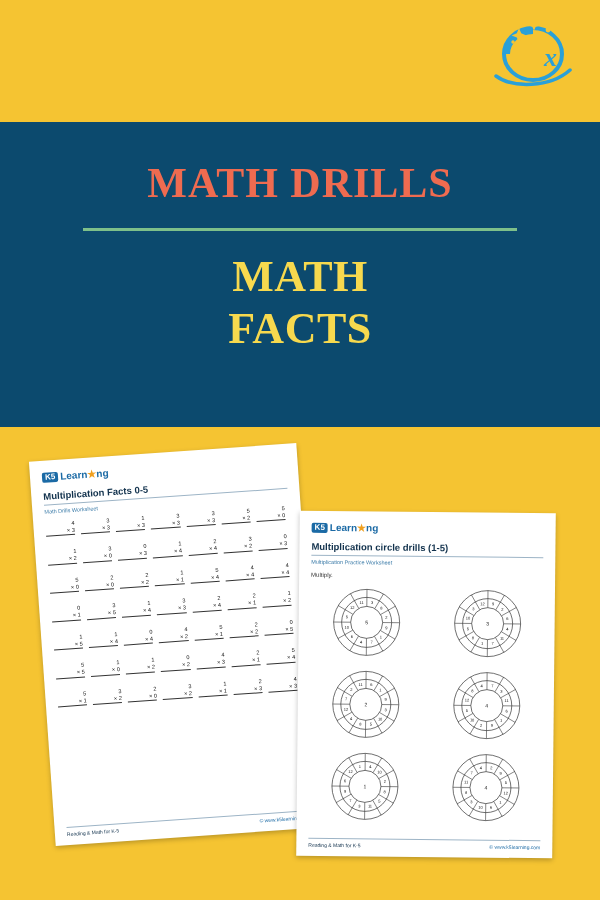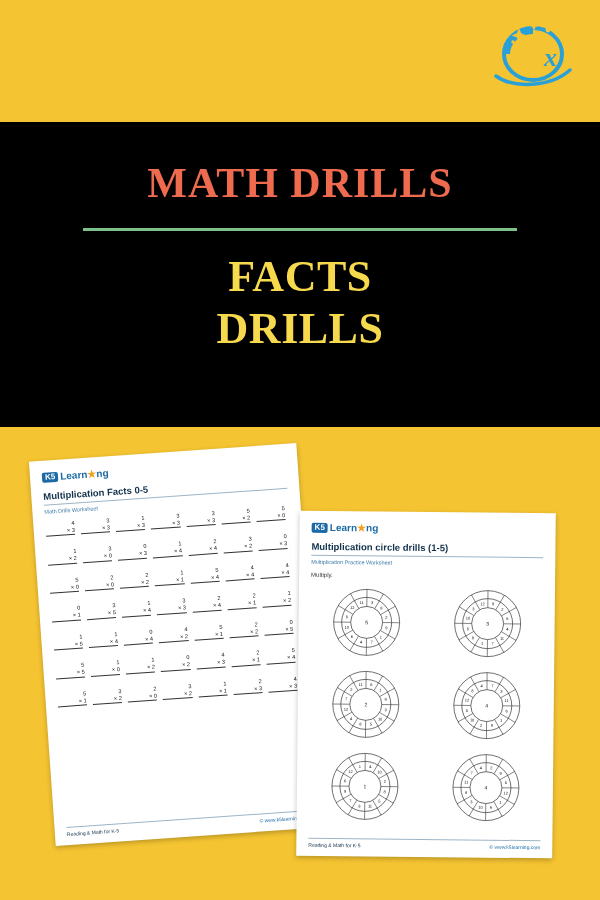--- a/index.html
+++ b/index.html
@@ -24,21 +24,21 @@
     height: 76px;
   }
 
   
   .banner {
     position: absolute;
     left: 0;
     top: 122px;
     width: 600px;
     height: 305px;
-    background: #000000;
+    background: #0c4a6e;
     box-sizing: border-box;
     padding: 22px 30px 0 30px;
     text-align: center;
   }
   .banner-title {
     font-family: "Liberation Serif", serif;
     font-weight: bold;
     color: #ef6b50;
     font-size: 42px;
     letter-spacing: 1px;
@@ -189,22 +189,22 @@
       <circle cx="27" cy="28" r="1.7"></circle>
     </g>
     <text x="58" y="52" font-family="Liberation Serif, serif" font-size="26" font-style="italic" font-weight="bold" fill="#2aa0d8">x</text>
   </svg>
 </div>
 
 <div class="banner">
   <div class="banner-title">MATH DRILLS</div>
   <div class="banner-rule"></div>
   <div class="banner-sub">
+    <div>MATH</div>
     <div>FACTS</div>
-    <div>DRILLS</div>
   </div>
 </div>
 
 <div class="sheet sheet-a">
   <div class="k5-logo">
     <span class="k5-box">K5</span>
     <span class="k5-word">Learn<span class="star">★</span>ng</span>
   </div>
   <div class="sheet-title">Multiplication Facts 0-5</div>
   <div class="sheet-sub">Math Drills Worksheet</div>

